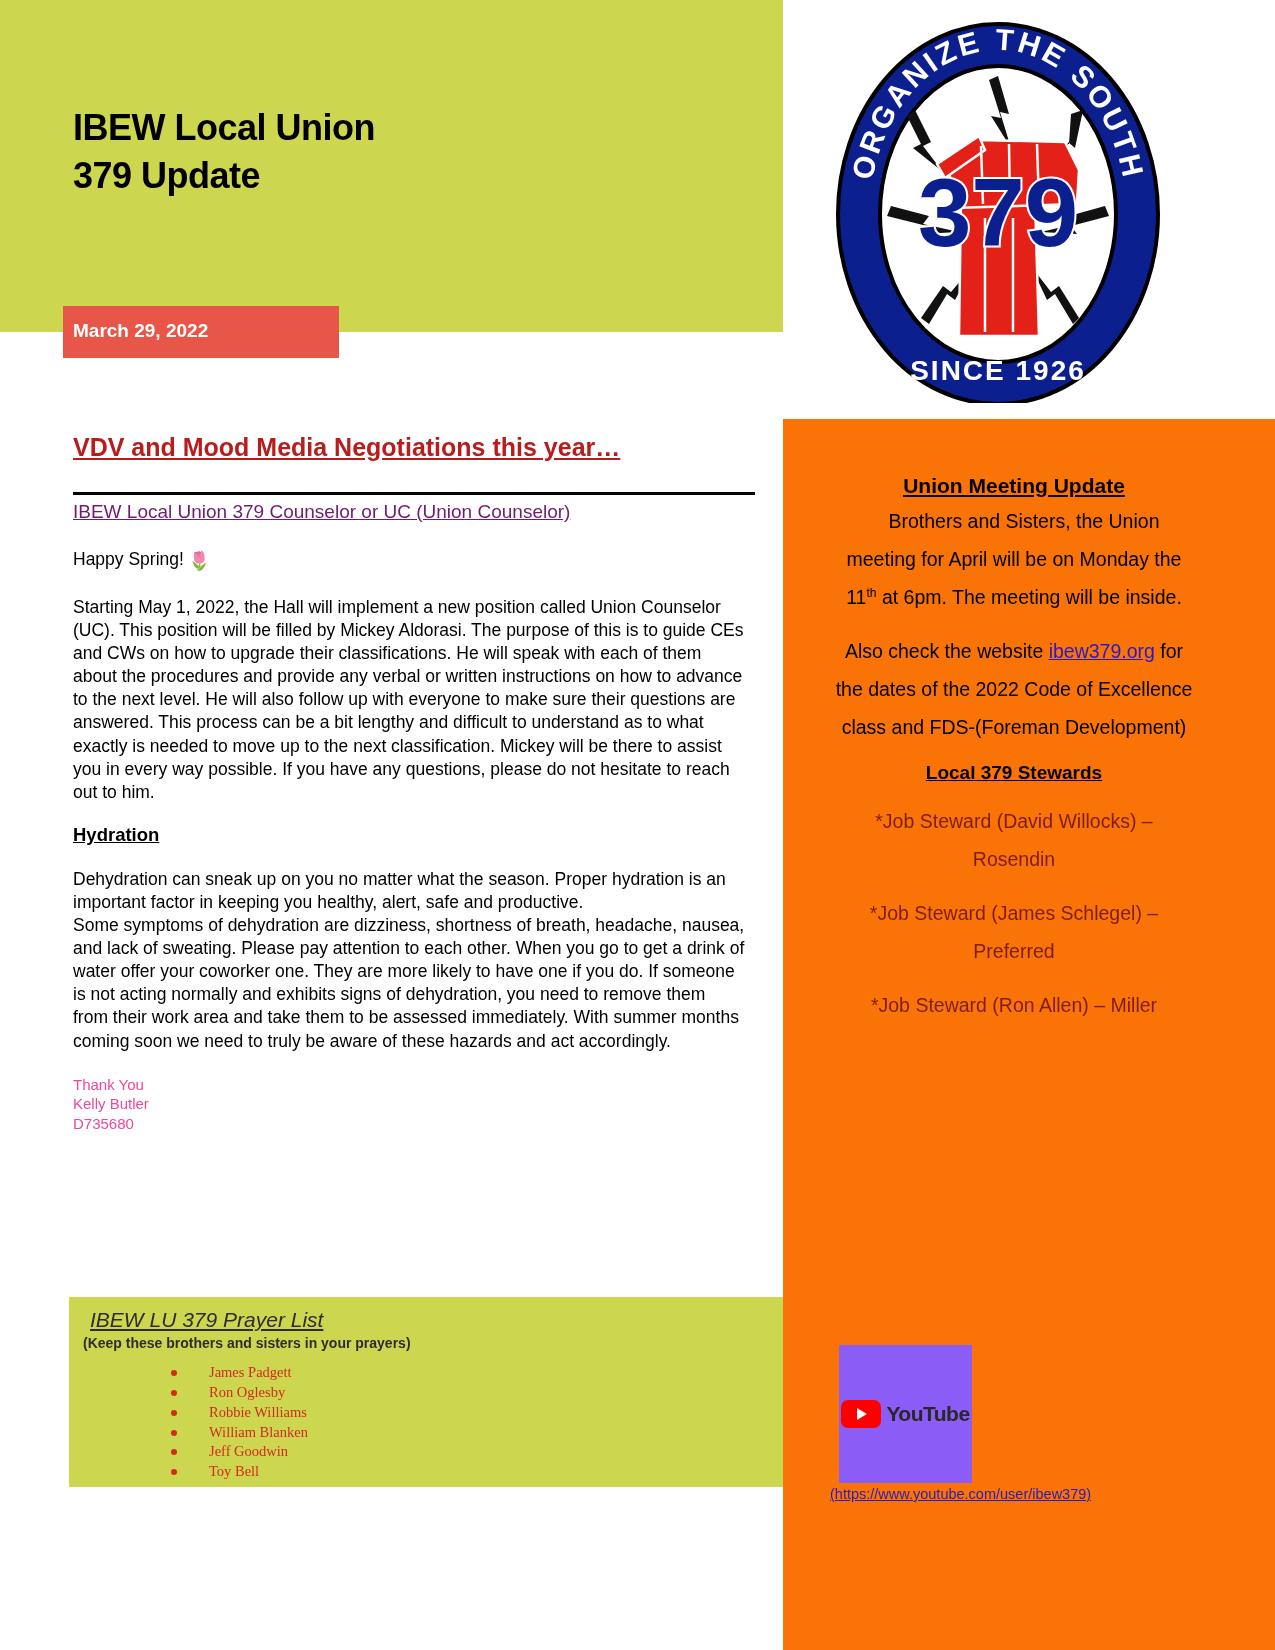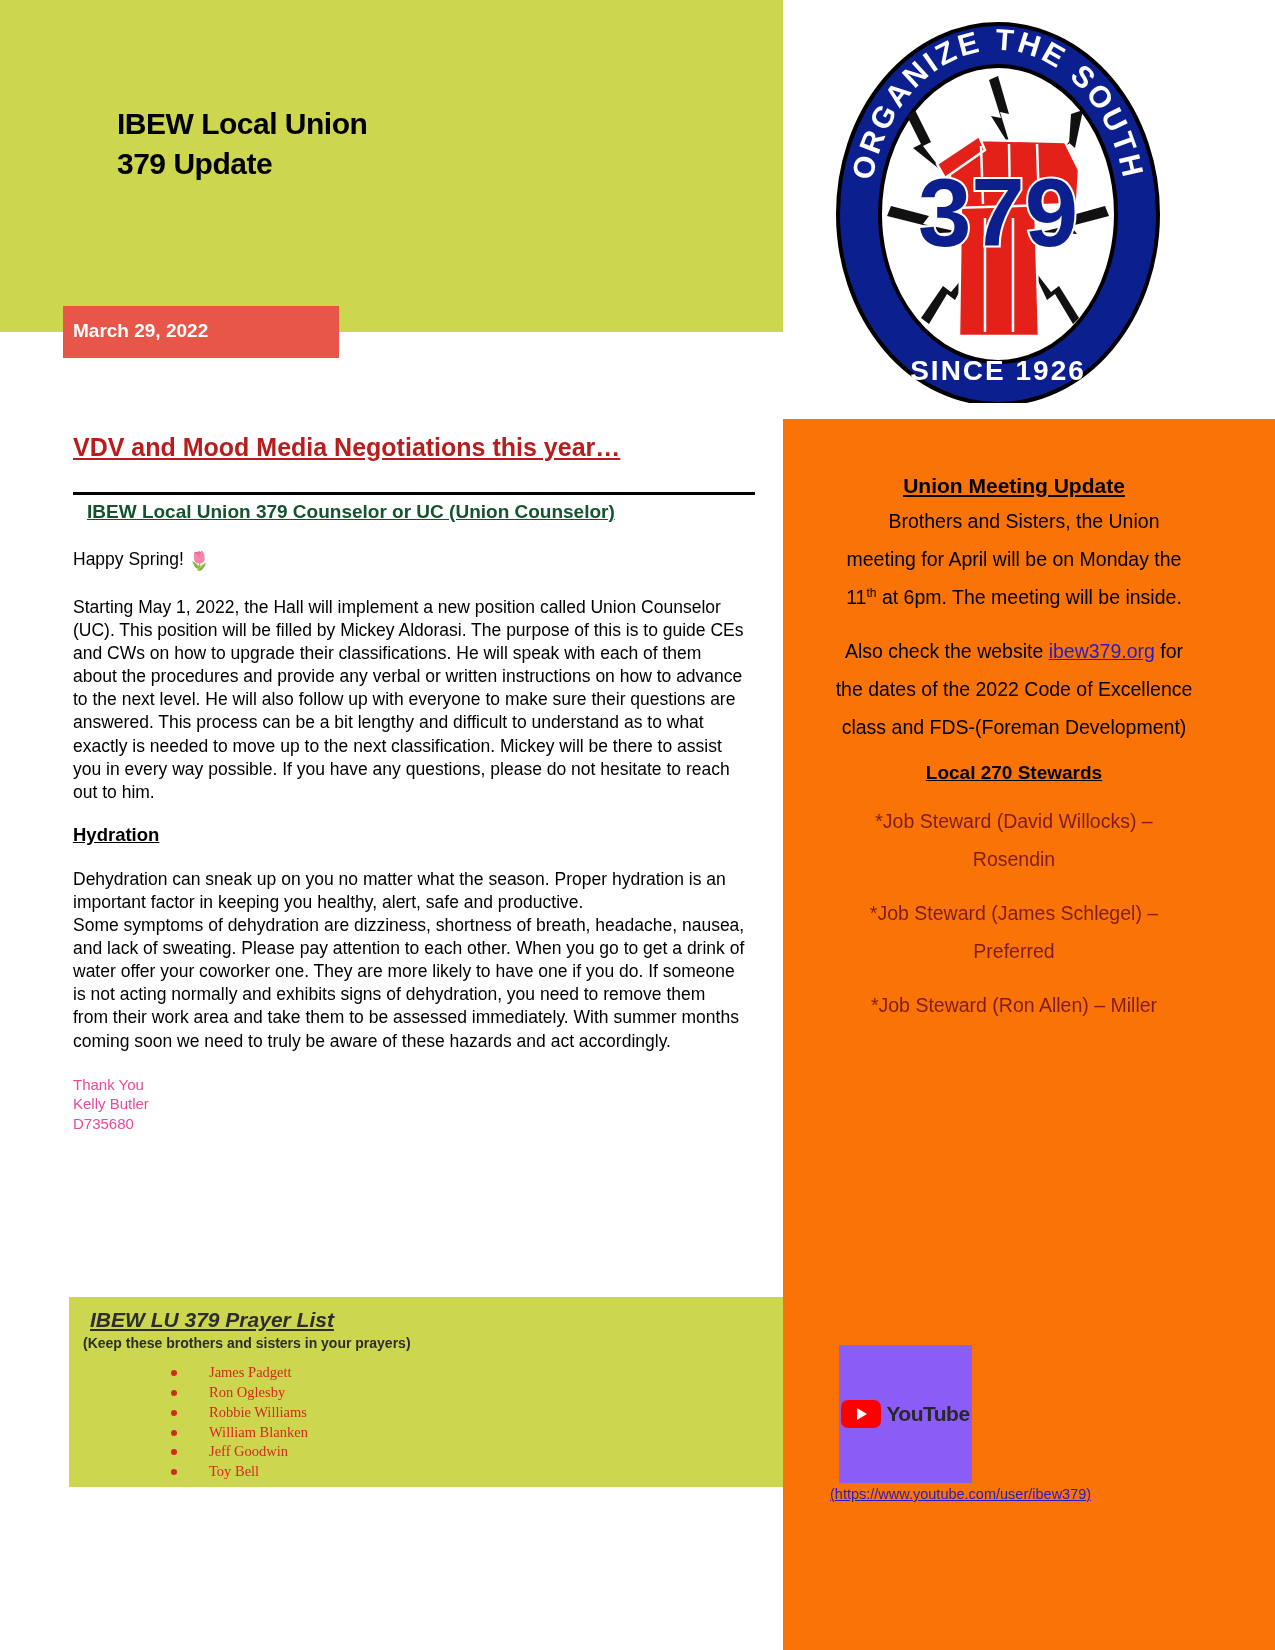--- a/index.html
+++ b/index.html
@@ -24,27 +24,26 @@
     left: 0; top: 0;
     width: 783px;
     height: 332px;
     background: #cdd64f;
   }
   .header-title {
     position: absolute;
     left: 73px;
     top: 104px;
     width: 640px;
-    font-size: 30px;
+    font-size: 36px;
     font-weight: bold;
     line-height: 1.32;
     color: #000000;
     letter-spacing: -0.5px;
     white-space: pre-line;
-    margin-left: 44px;
   }
   .date-badge {
     position: absolute;
     left: 63px;
     top: 306px;
     width: 276px;
     height: 52px;
     background: #e8564a;
   }
   .date-badge-text {
@@ -80,24 +79,24 @@
     line-height: 1.2;
     margin: 0 0 30px 0;
   }
   .rule {
     border-top: 3px solid #000000;
     width: 682px;
     margin: 0 0 6px 0;
   }
   .sub-head {
     font-size: 19px;
-    font-weight: bold;
-    color: #14532d;
-    text-decoration: underline;
-    margin: 0 0 26px 14px;
+    font-weight: normal;
+    color: #701a75;
+    text-decoration: underline;
+    margin: 0 0 26px 0;
   }
   .body-text {
     font-size: 17.5px;
     line-height: 1.32;
     color: #000000;
     margin: 0 0 20px 0;
     width: 672px;
   }
   .greeting {
     font-size: 17.5px;
@@ -130,21 +129,21 @@
     top: 1297px;
     width: 722px;
     height: 190px;
     background: #cdd64f;
   }
   .prayer-title {
     position: absolute;
     left: 21px;
     top: 11px;
     font-size: 21px;
-    font-weight: bold;
+    font-weight: normal;
     font-style: italic;
     color: #2d2d2d;
     text-decoration: underline;
   }
   .prayer-sub {
     position: absolute;
     left: 14px;
     top: 38px;
     font-size: 14px;
     font-weight: bold;
@@ -352,21 +351,21 @@
 
   <div class="right-col">
     <div class="r-inner">
       <div class="r-head">Union Meeting Update</div>
       <p class="r-para indent-first">
         <span>Brothers and Sisters, the Union meeting for April will be on Monday the 11</span><sup>th</sup><span> at 6pm. The meeting will be inside.</span>
       </p>
       <p class="r-para">
         <span>Also check the website </span><a class="r-link" href="#">ibew379.org</a><span> for the dates of the 2022 Code of Excellence class and FDS-(Foreman Development)</span>
       </p>
-      <div class="r-head2">Local 270 Stewards</div>
+      <div class="r-head2">Local 379 Stewards</div>
       <p class="steward">*Job Steward (David Willocks) – Rosendin</p>
       <p class="steward">*Job Steward (James Schlegel) – Preferred</p>
       <p class="steward">*Job Steward (Ron Allen) – Miller</p>
     </div>
   </div>
 
   <div class="yt-box">
     <div class="yt-logo">
       <span class="yt-play">
           <span class="yt-tri"></span>

